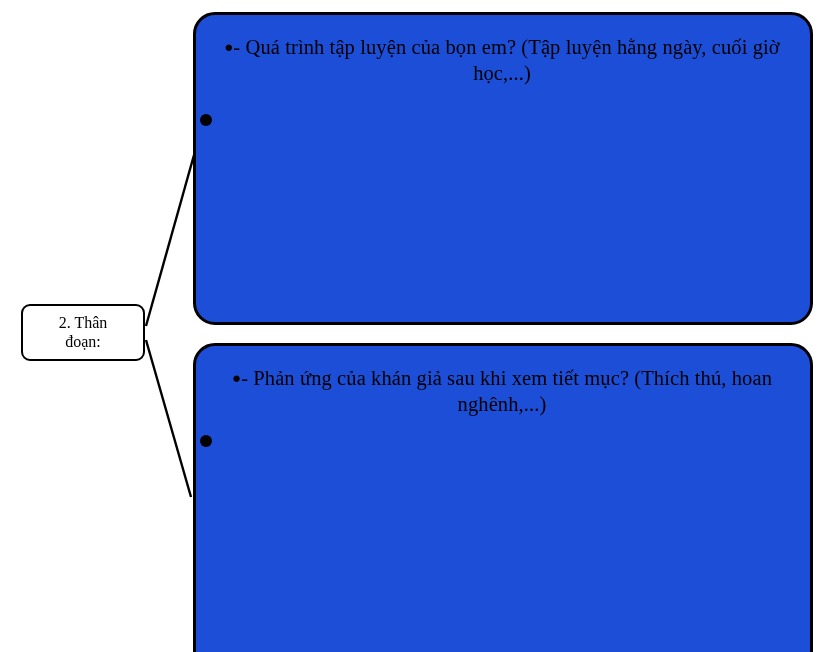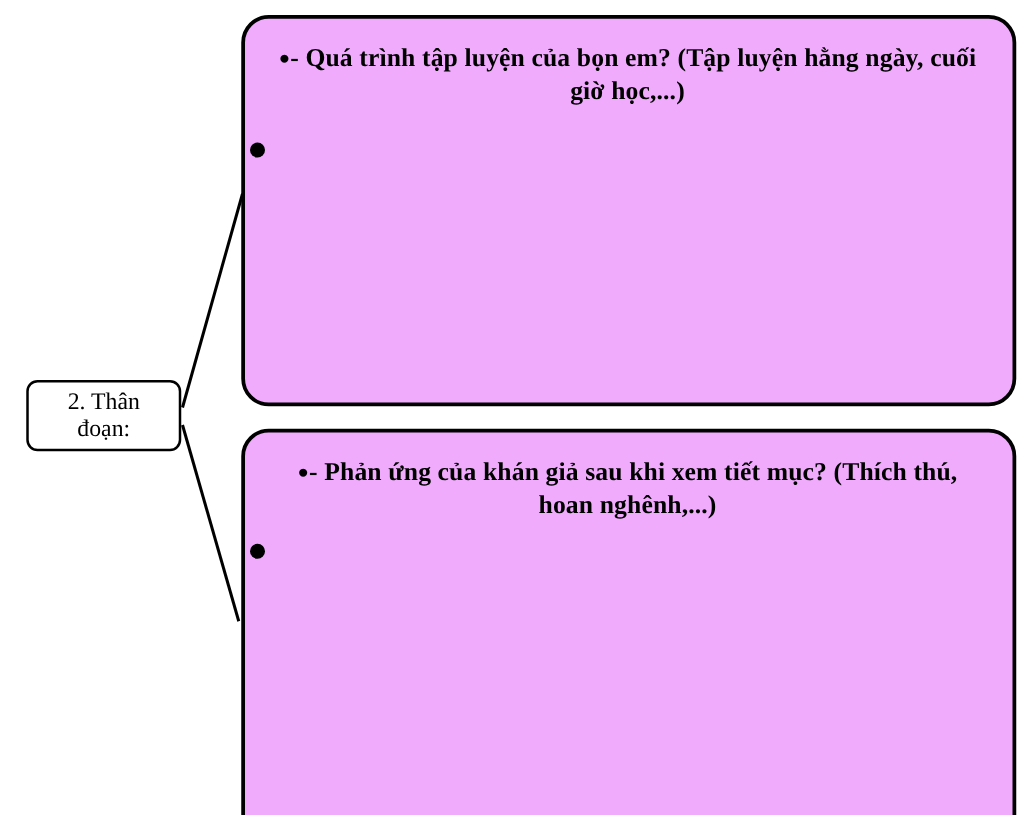--- a/index.html
+++ b/index.html
@@ -26,21 +26,21 @@
     border: 2px solid #000;
     border-radius: 9px;
     display: flex;
     align-items: center;
     justify-content: center;
     box-sizing: border-box;
     background: #fff;
     z-index: 5;
   }
   .label-box .label-text {
-    font-size: 19px;
+    font-size: 16px;
     line-height: 1.15;
     text-align: center;
     white-space: pre-line;
   }
 
   
   .connector-svg {
     position: absolute;
     left: 0;
     top: 0;
@@ -49,23 +49,22 @@
     pointer-events: none;
     z-index: 1;
   }
 
   
   .panel {
     position: absolute;
     border: 3px solid #000;
     border-radius: 22px;
     box-sizing: border-box;
-    background: #f0abfc;
+    background: #1d4ed8;
     z-index: 3;
-    font-weight: bold;
   }
   #panel-1 { left: 193px; top: 12px;  width: 620px; height: 313px; }
   #panel-2 { left: 193px; top: 343px; width: 620px; height: 350px; }
 
   .panel-heading {
     position: absolute;
     left: 22px;
     right: 24px;
     top: 20px;
     font-size: 20.5px;

